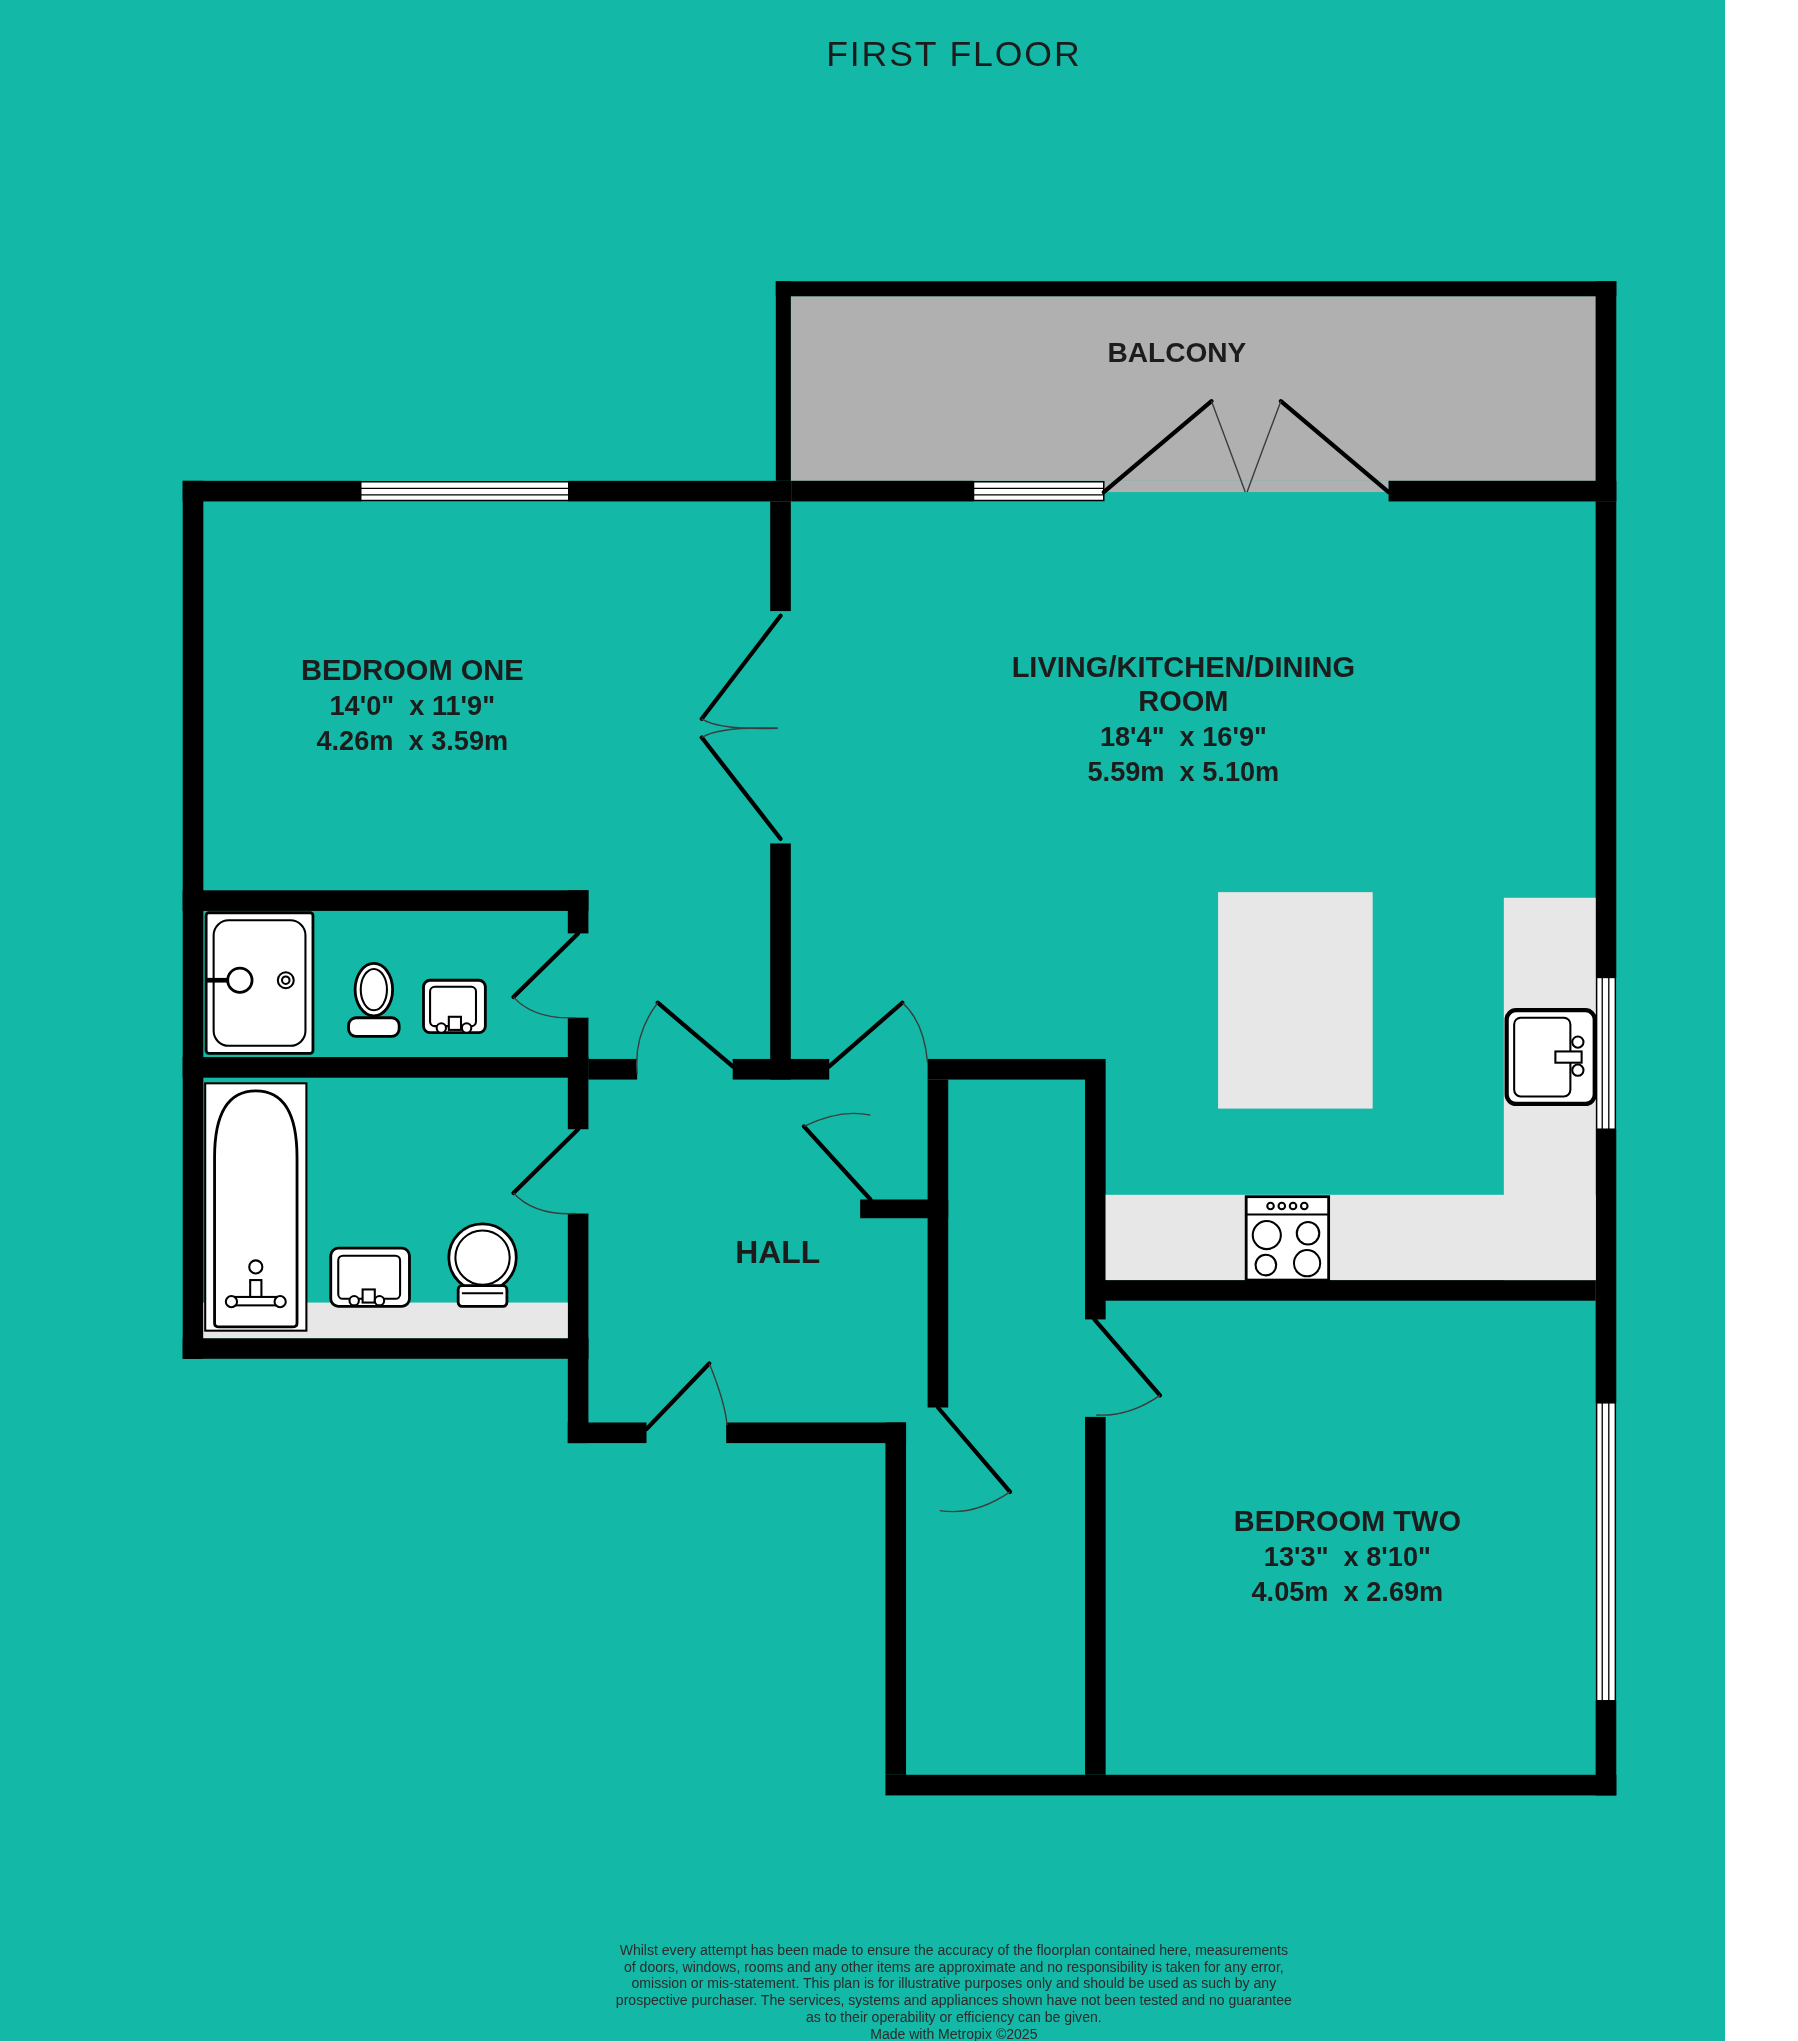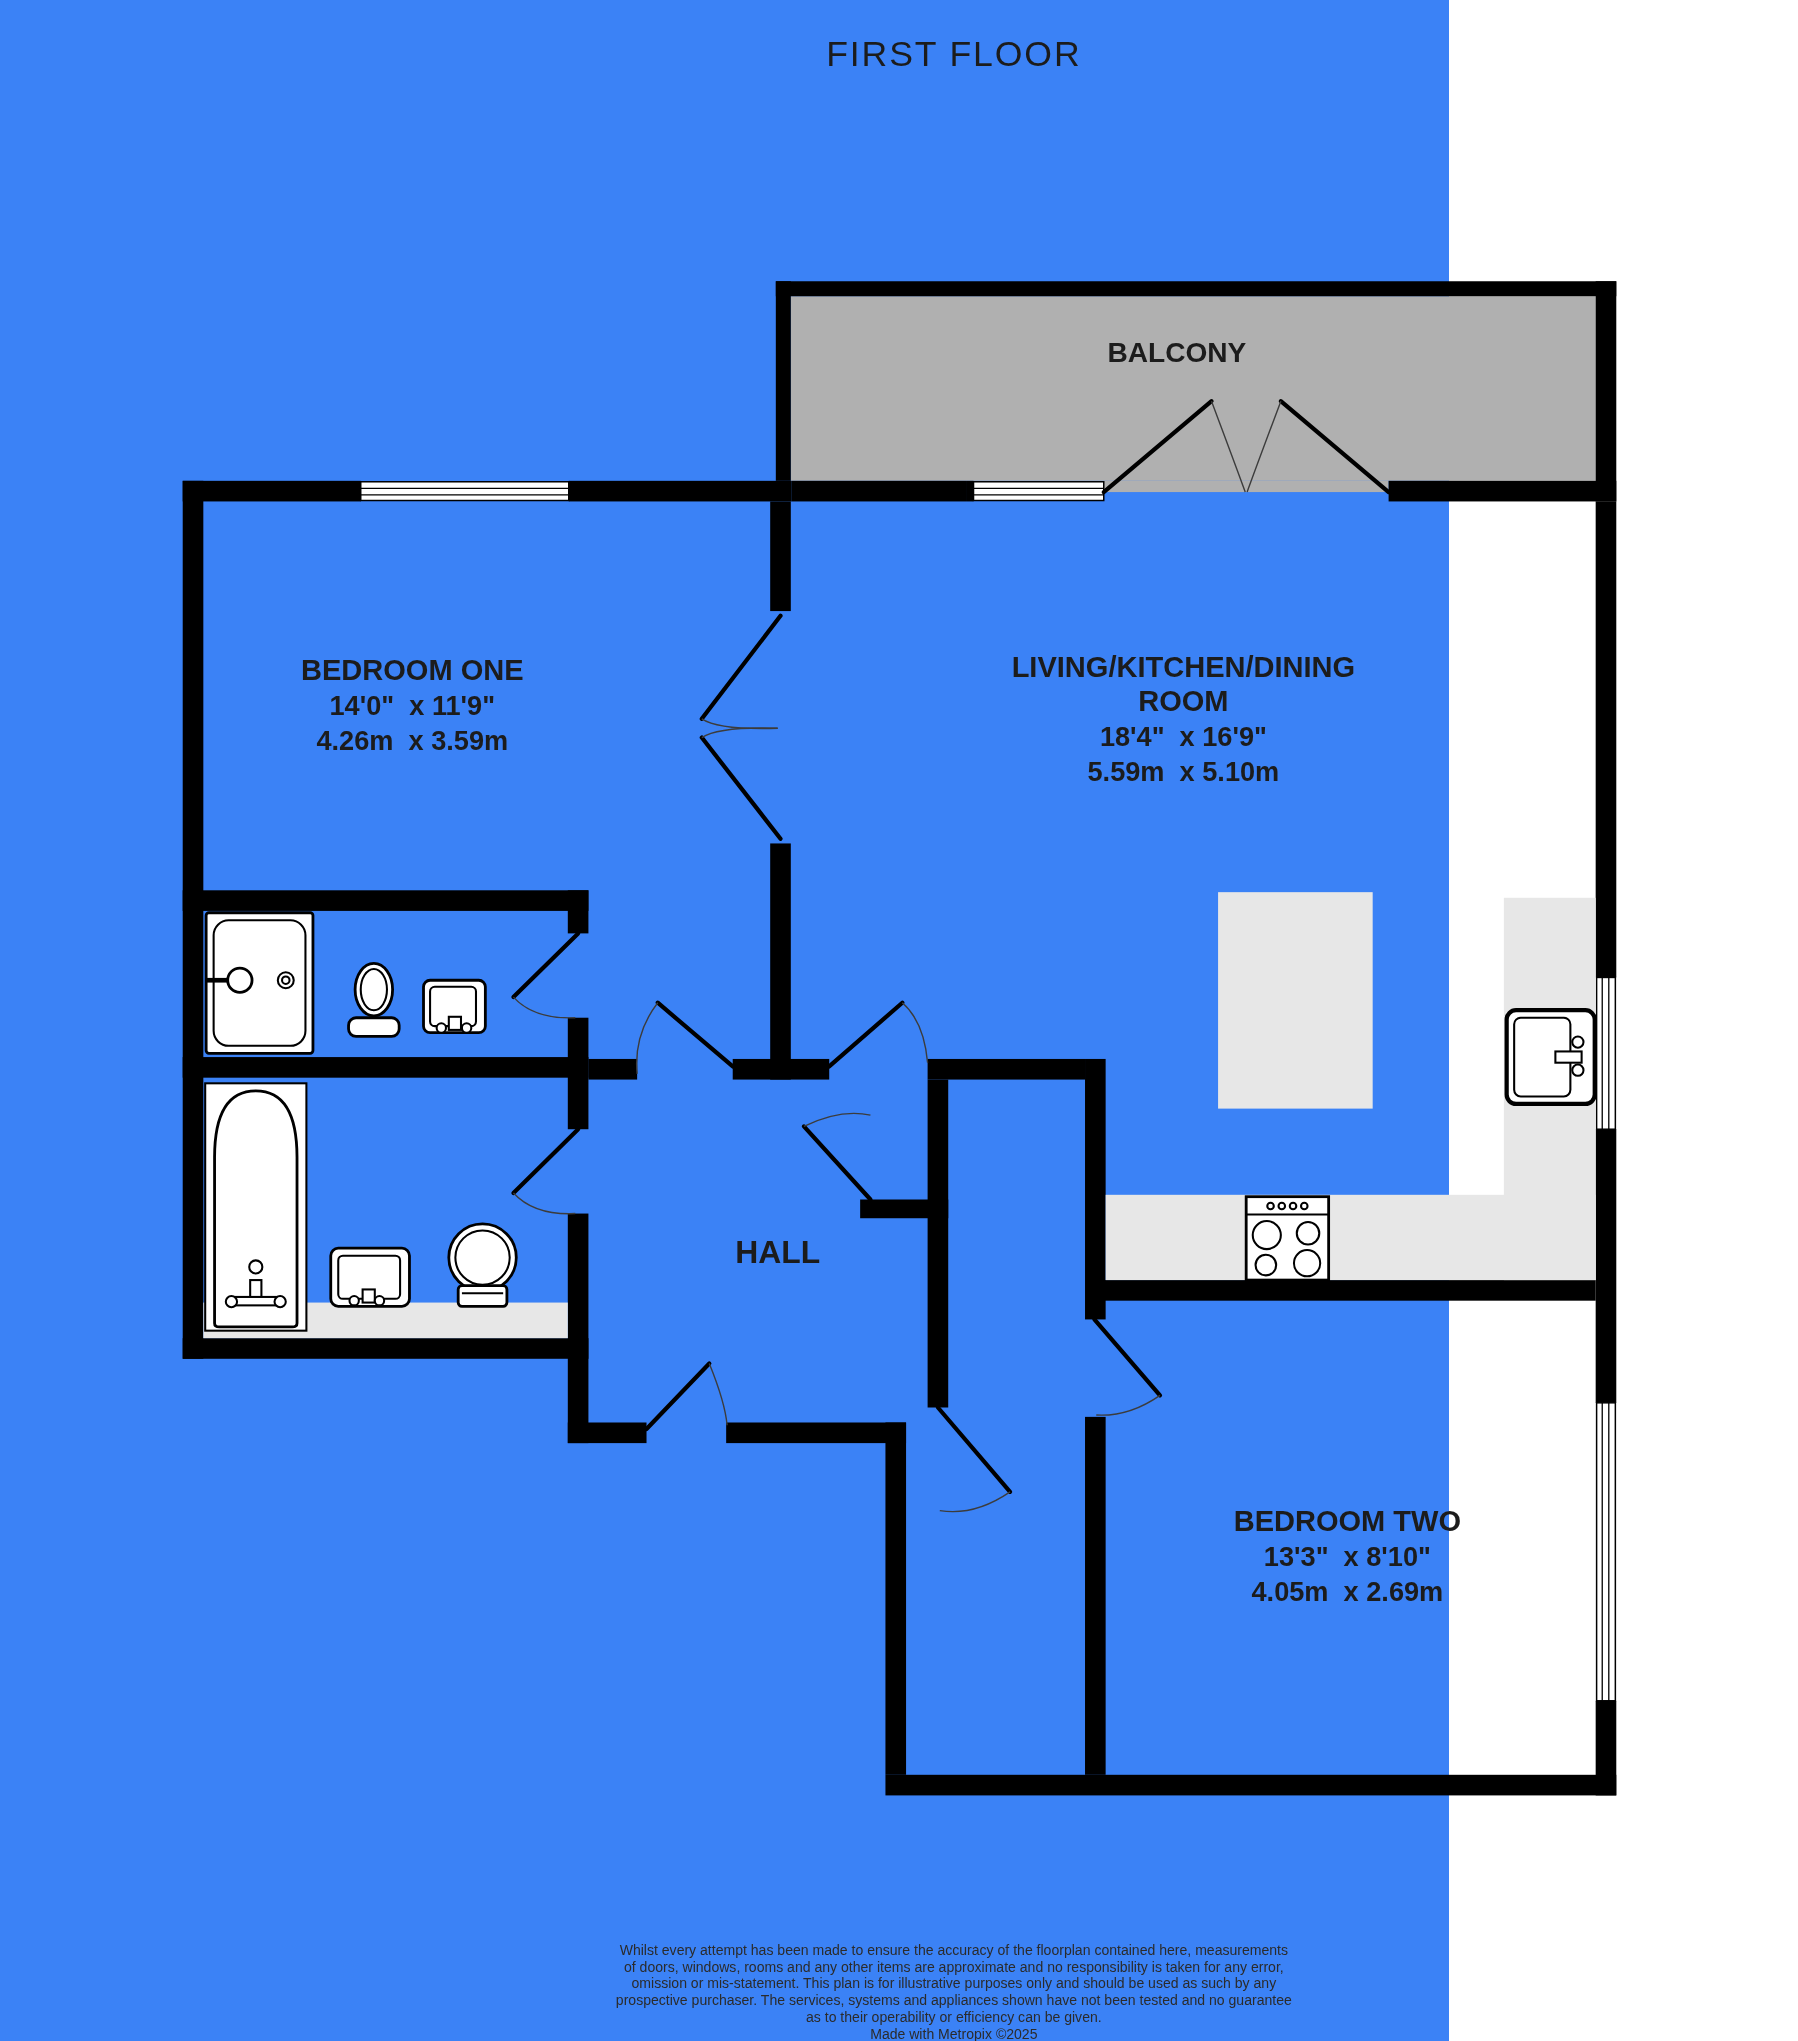--- a/index.html
+++ b/index.html
@@ -1,20 +1,20 @@
 <!DOCTYPE html>
 <html style="--wall: #000000; --balconyFill: #b0b0b0; --counterFill: #e7e7e7; --text: #1c1c1c; --arc: #3c3c3c;font-size:15px"><head>
 <meta charset="utf-8">
 <style>
   :root{
     --wall:#000000; --balconyFill:#b0b0b0; --counterFill:#e7e7e7;
     --text:#1c1c1c; --arc:#3c3c3c;
   }
   html,body{margin:0;padding:0;background:#ffffff;}
-  .page{position:relative;width:1449px;height:2042px;background:#3b82f6;
+  .page{position:relative;width:1725px;height:2042px;background:#14b8a6;
         font-family:"Liberation Sans",sans-serif;}
   svg{position:absolute;left:0;top:0;}
   .wall{fill:var(--wall);}
   .balcony-area{fill:var(--balconyFill);}
   .counter{fill:var(--counterFill);}
   .win{fill:#ffffff;stroke:#000000;stroke-width:1.6;}
   .winline{stroke:#000000;stroke-width:1.4;}
   .leaf{stroke:#000000;stroke-width:4.5;fill:none;stroke-linecap:round;}
   .arc{stroke:var(--arc);stroke-width:1.5;fill:none;}
   .fx{fill:#ffffff;stroke:#000000;stroke-width:3;}

